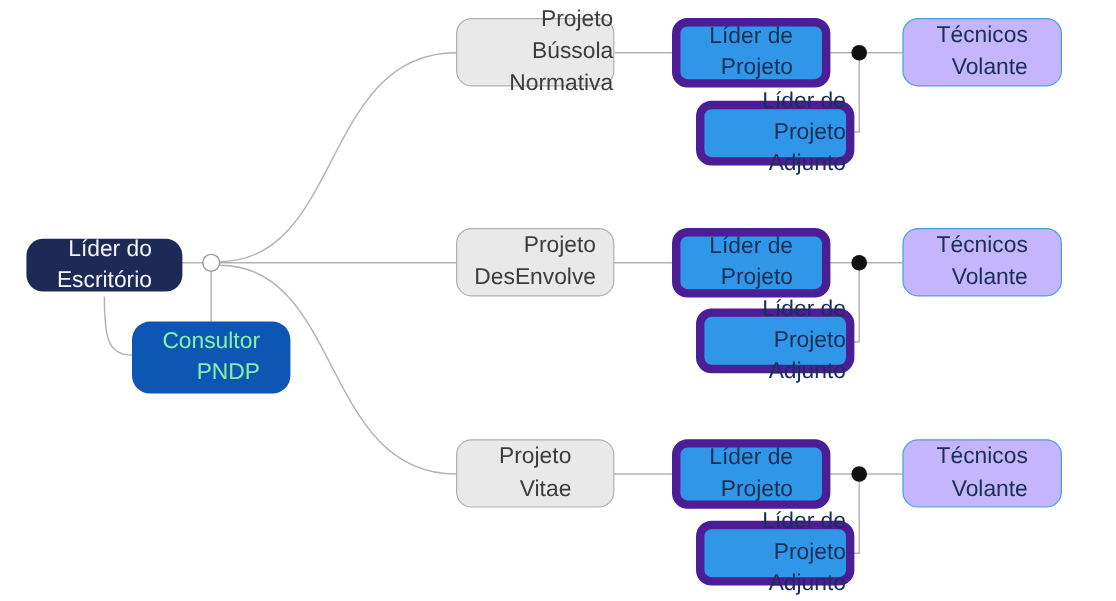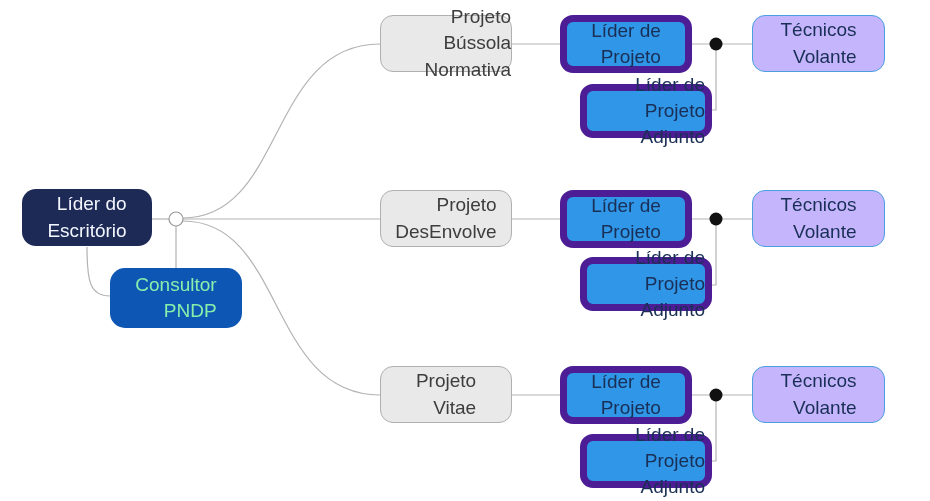--- a/index.html
+++ b/index.html
@@ -84,21 +84,21 @@
     <path d="M692,395 L752,395"></path>
     <path d="M716,395 L716,461 L712,461"></path>
 
     <circle cx="716" cy="44" r="6.5" fill="#111111" stroke="none"></circle>
     <circle cx="716" cy="219" r="6.5" fill="#111111" stroke="none"></circle>
     <circle cx="716" cy="395" r="6.5" fill="#111111" stroke="none"></circle>
 
     <circle cx="176" cy="219" r="7" fill="#ffffff" stroke="#999999"></circle>
   </svg>
 
-  <div class="node node-root" style="left:22px; top:189px; width:130px; height:57px;">
+  <div class="node node-root" style="left:22px; top:199px; width:130px; height:44px;">
     <span>Líder do
 Escritório</span>
   </div>
 
   <div class="node node-consultant" style="left:110px; top:268px; width:132px; height:60px;">
     <span>Consultor
 PNDP</span>
   </div>
 
   <div class="node node-project" style="left:380px; top:15px; width:132px; height:57px;">

